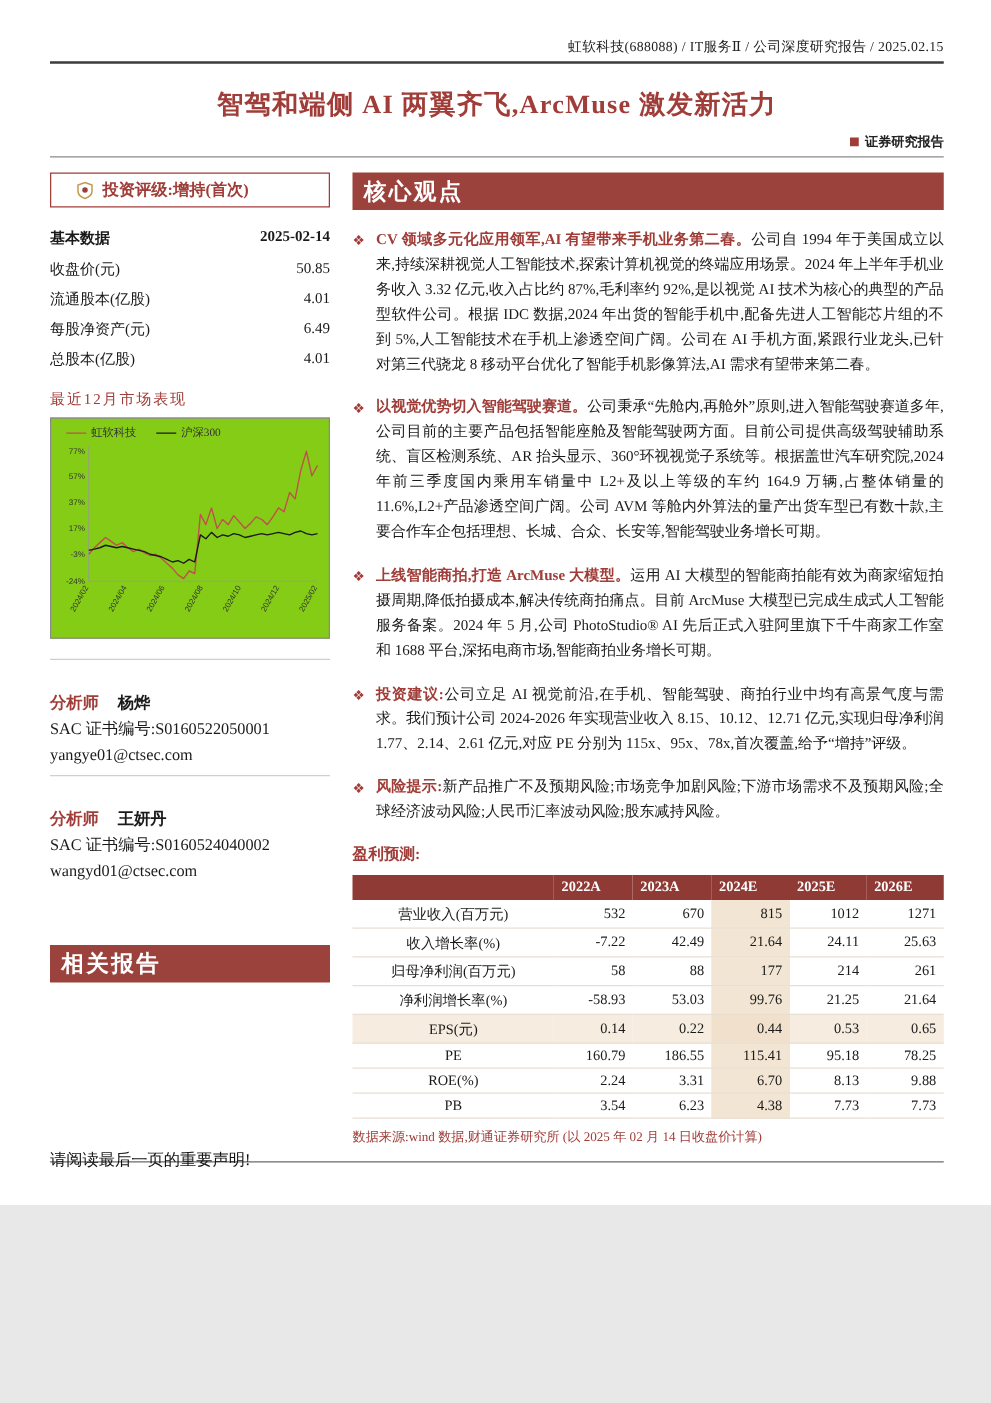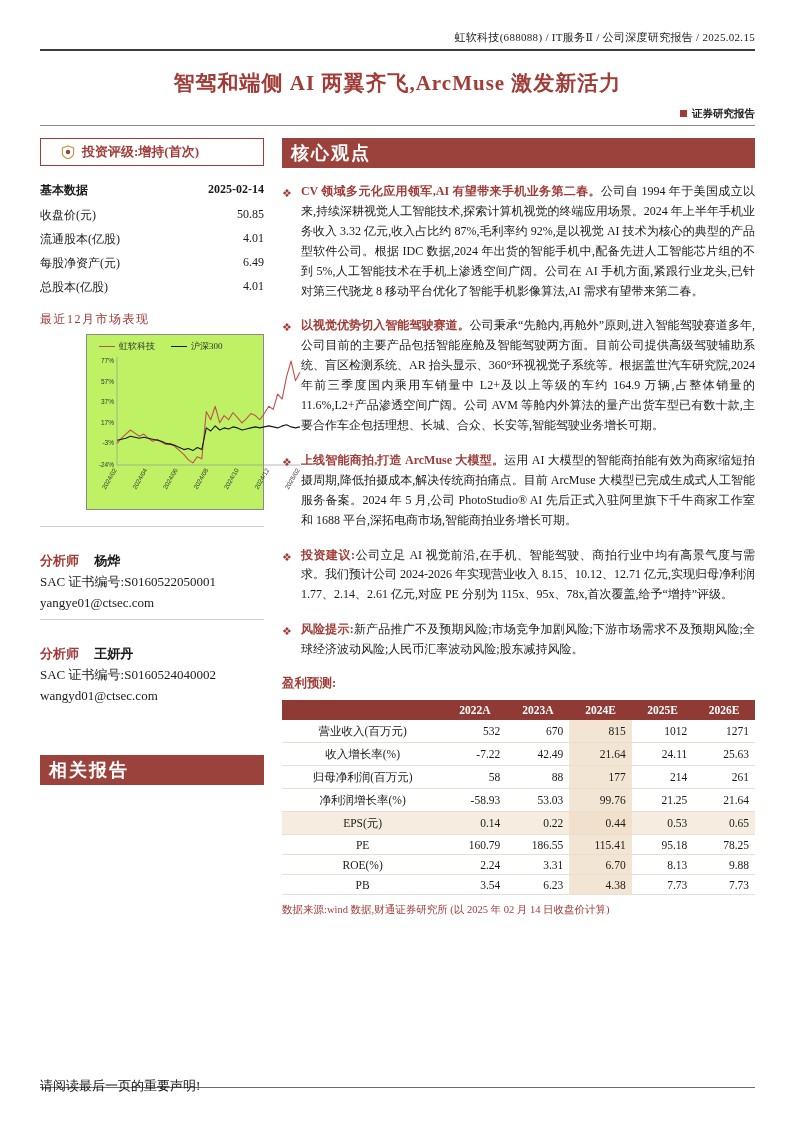--- a/index.html
+++ b/index.html
@@ -1,16 +1,16 @@
 <!DOCTYPE html>
 <html><head>
 <meta charset="utf-8">
 <style>
   html,body{margin:0;padding:0;background:#e8e8e8;}
-  .page{position:relative;width:793px;height:1122px;margin:0 auto;background:#ffffff;
+  .page{position:relative;width:793px;height:964px;margin:0 auto;background:#ffffff;
         font-family:"Liberation Serif","DejaVu Serif",serif;color:#1a1a1a;overflow:hidden;}
   .content{position:absolute;left:40px;right:38px;top:30px;}
 
   
   .header-meta{text-align:right;font-size:11px;color:#222;letter-spacing:.3px;}
   .header-rule{border-top:2px solid #3c3c3c;margin-top:4px;}
   .title{margin:18px 0 10px;text-align:center;color:#A03D38;font-size:21px;font-weight:bold;letter-spacing:1px;}
   .tag-row{text-align:right;font-size:10.5px;font-weight:bold;color:#222;}
   .tag-square{display:inline-block;width:7px;height:7px;background:#A03D38;margin-right:5px;}
   .thin-rule{border-top:1px solid #8a8a8a;margin-top:4px;}
@@ -20,40 +20,40 @@
   .left-col{flex:0 0 224px;width:224px;}
   .right-col{flex:1;min-width:0;}
 
   
   .rating-box{border:1px solid #A03D38;display:flex;align-items:center;gap:7px;
               padding:4px 20px;color:#A03D38;font-weight:bold;font-size:13px;}
   .basic{margin-top:16px;font-size:12px;}
   .basic-head{display:flex;justify-content:space-between;font-weight:bold;padding-bottom:4px;}
   .basic-row{display:flex;justify-content:space-between;padding:3.5px 0;}
   .market-title{color:#A03D38;font-size:12px;margin:12px 0 6px;letter-spacing:1.5px;}
-  .chart-box{border:1px solid #8a8a8a;padding:3px 2px 0;background:#bef264;margin-left:46px;}
+  .chart-box{border:1px solid #8a8a8a;padding:3px 2px 0;background:#84cc16;}
   .legend{display:flex;gap:16px;align-items:center;font-size:9px;color:#333;padding:2px 4px 0 10px;}
   .legend-item{display:flex;align-items:center;gap:4px;}
   .legend-swatch{display:inline-block;width:16px;height:0;border-top:1.6px solid #000;}
   .analysts{margin-top:16px;}
   .analyst{border-top:1px solid #cfcfcf;padding:24px 0 6px;font-size:13px;line-height:1.6;}
   .analyst .role{color:#A03D38;font-weight:bold;margin-right:12px;}
   .analyst .name{font-weight:bold;}
   .section-bar{background:#9C423C;color:#fff;font-weight:bold;font-size:18px;
                padding:3px 9px;letter-spacing:2px;}
   .related-bar{margin-top:42px;}
 
   
   .bullets{margin-top:14px;}
   .bullet{display:flex;gap:9px;margin-bottom:15px;font-size:12px;line-height:1.66;text-align:justify;}
   .bullet .marker{flex:0 0 auto;color:#A03D38;font-size:11px;padding-top:2px;}
   .bullet .lead{color:#A03D38;font-weight:bold;}
   .profit-title{color:#A03D38;font-weight:bold;font-size:12.5px;margin:6px 0 8px;}
   table.profit{width:100%;border-collapse:collapse;font-size:11.5px;border-bottom:1px solid #8f8f8f;}
-  table.profit th{background:#8F3A34;color:#fff;font-weight:bold;padding:4px 6px;text-align:center;}
+  table.profit th{background:#8F3A34;color:#fff;font-weight:bold;padding:4px 6px;text-align:left;}
   table.profit th.lbl{text-align:left;}
   table.profit td{padding:3.5px 6px;text-align:right;border-bottom:1px solid #e7dfd2;}
   table.profit td.lbl{text-align:center;}
   table.profit td.hl{background:#F3E5D4;}
   table.profit tr.hlrow td{background:#F6ECDF;}
   table.profit tr.hlrow td.hl{background:#F0E0CC;}
   .source-note{color:#A03D38;font-size:10.5px;margin-top:8px;}
 
   
   .footer-rule{position:absolute;left:40px;right:38px;bottom:34px;border-top:1px solid #6b6b6b;}

